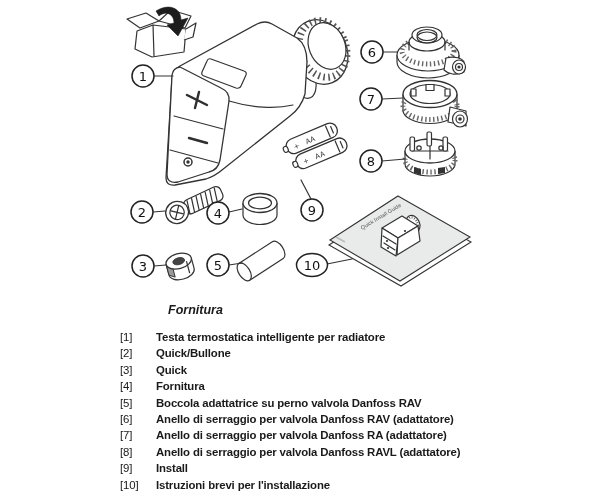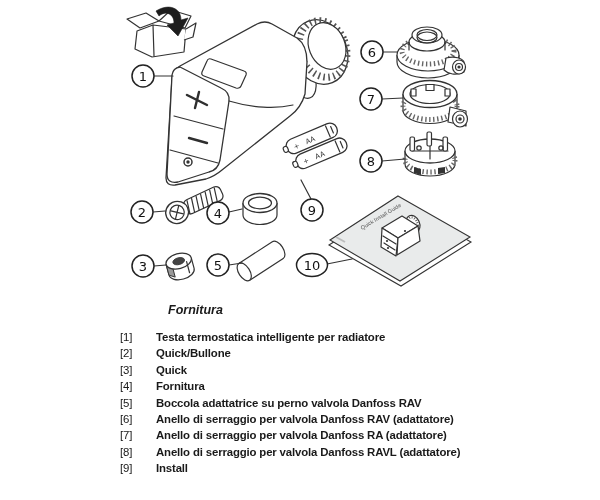--- a/index.html
+++ b/index.html
@@ -255,13 +255,17 @@
     <span class="label">Anello di serraggio per valvola Danfoss RA (adattatore)</span>
   </div>
   <div class="row">
     <span class="ref">[8]</span>
     <span class="label">Anello di serraggio per valvola Danfoss RAVL (adattatore)</span>
   </div>
   <div class="row">
     <span class="ref">[9]</span>
     <span class="label">Install</span>
   </div>
+  <div class="row">
+    <span class="ref">[10]</span>
+    <span class="label">Istruzioni brevi per l'installazione</span>
+  </div>
 </div>
 
 </body></html>

